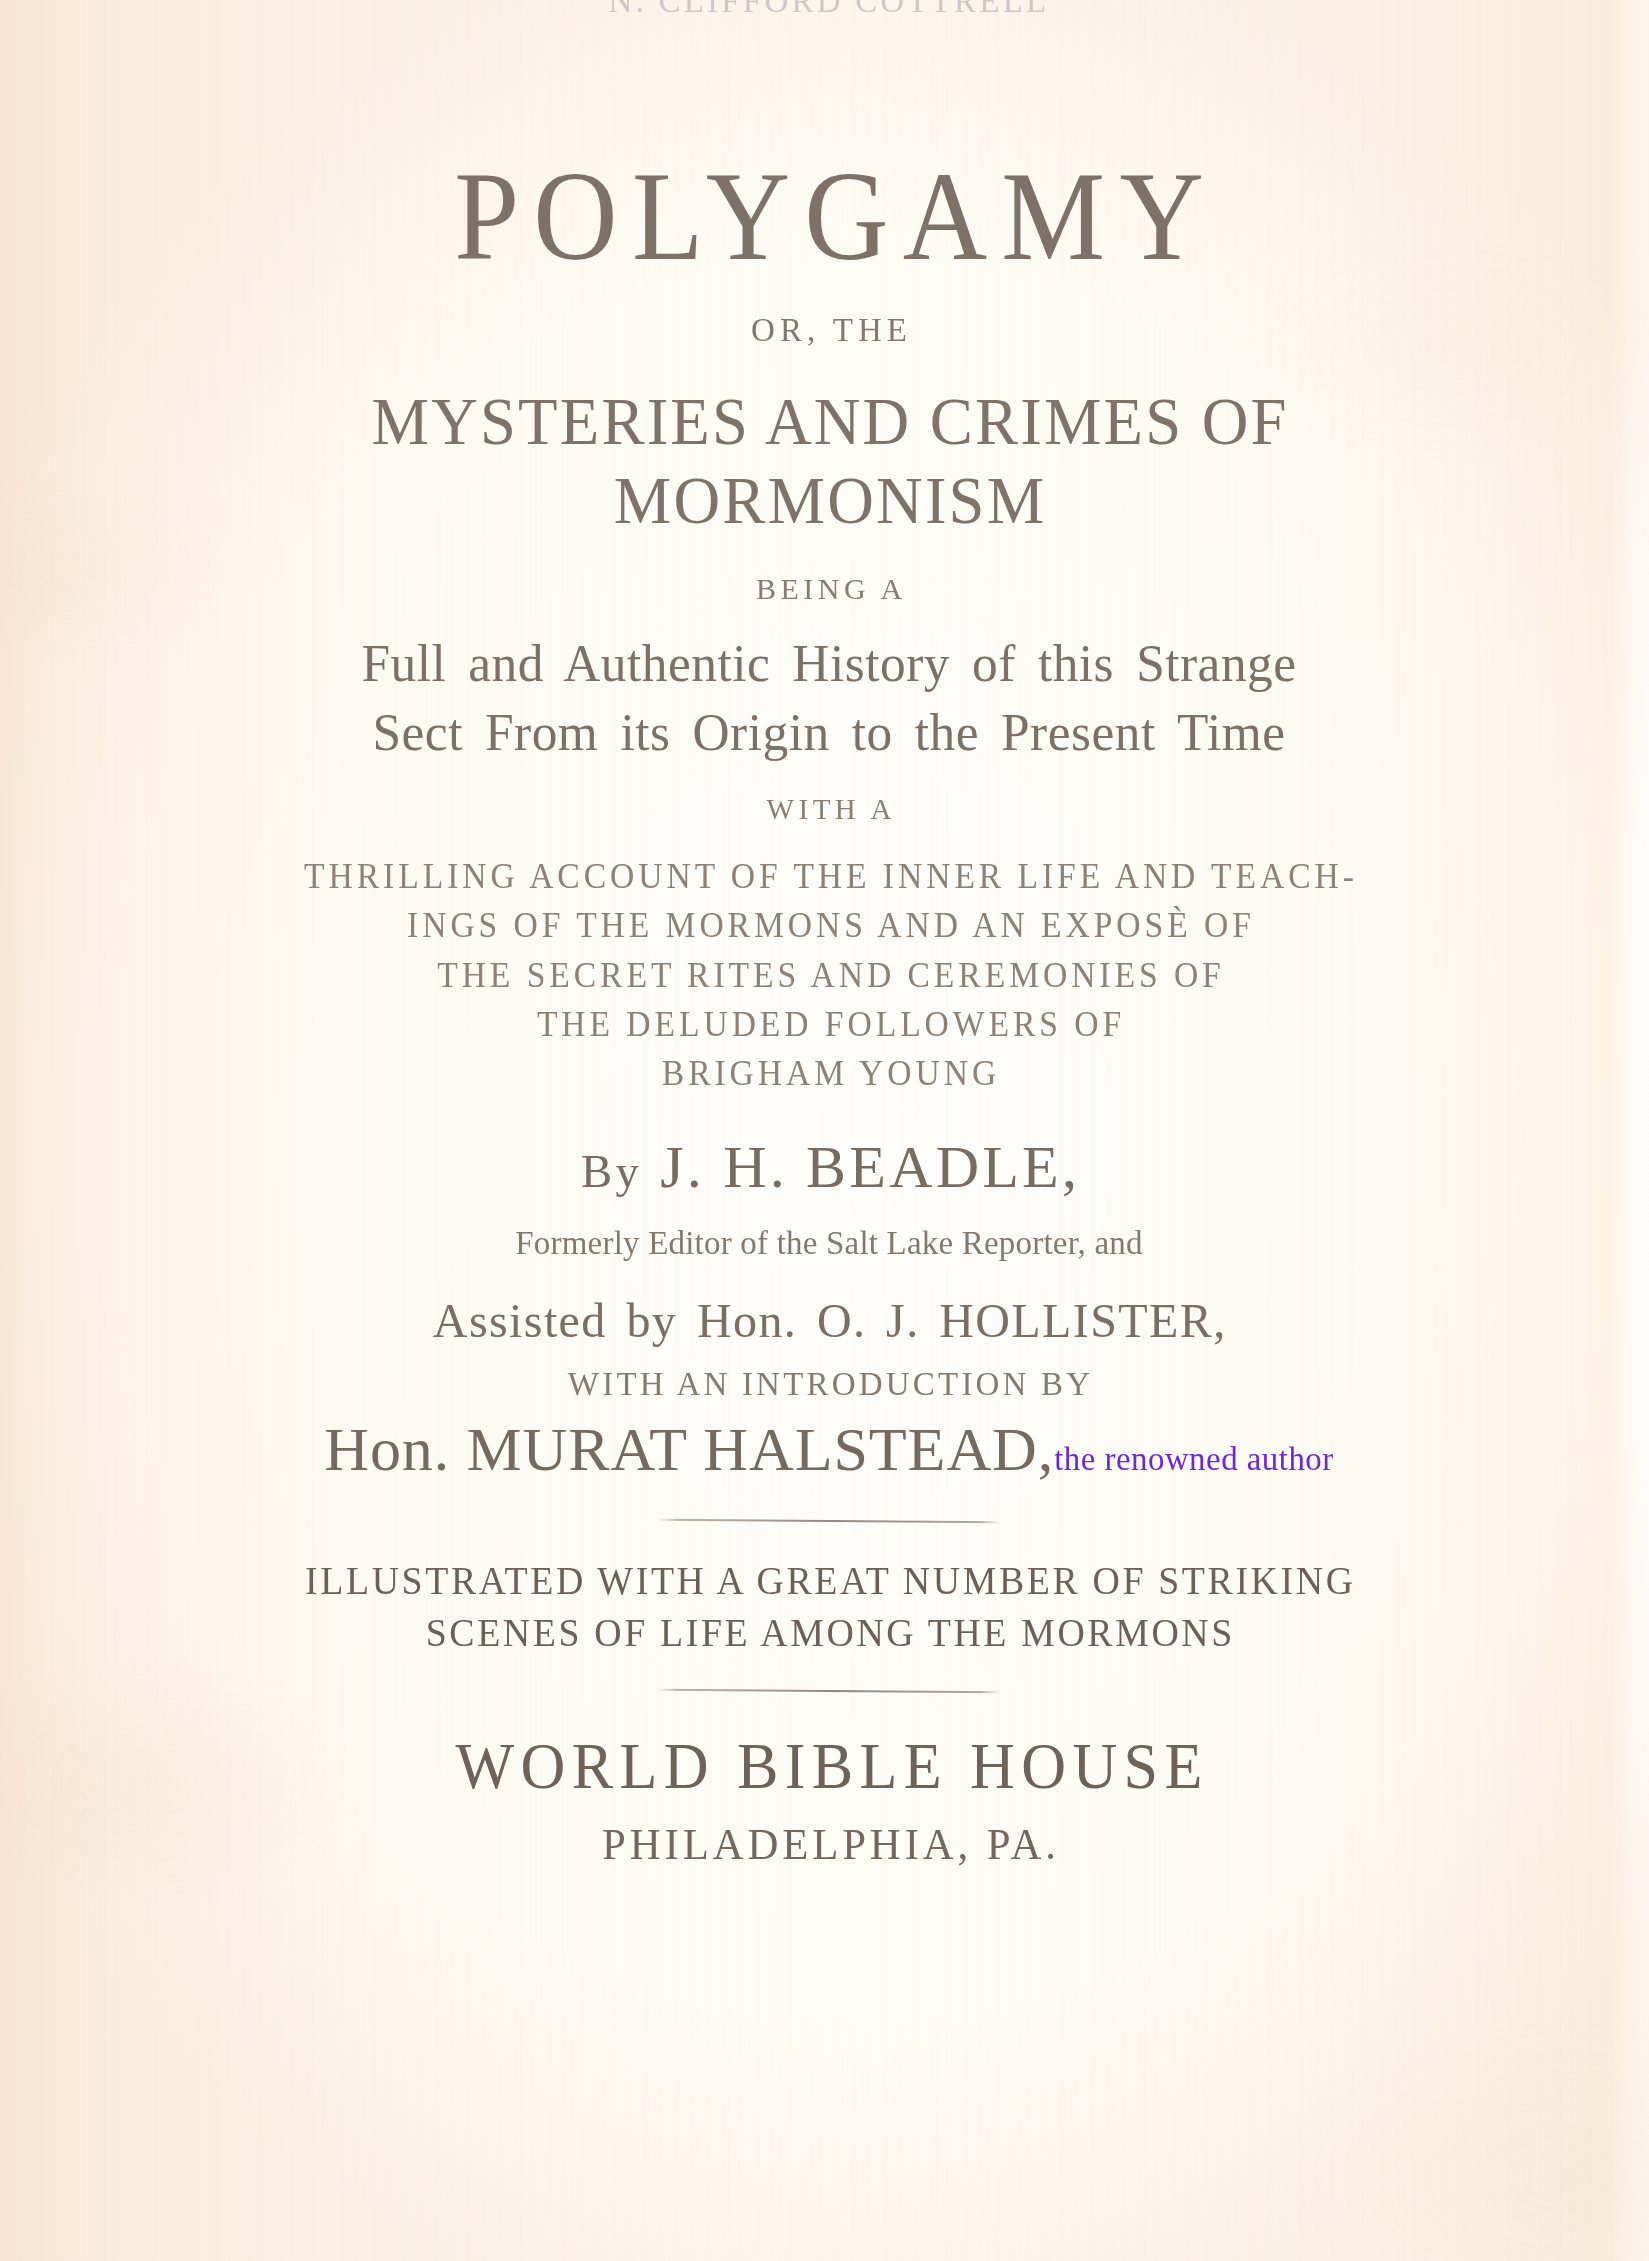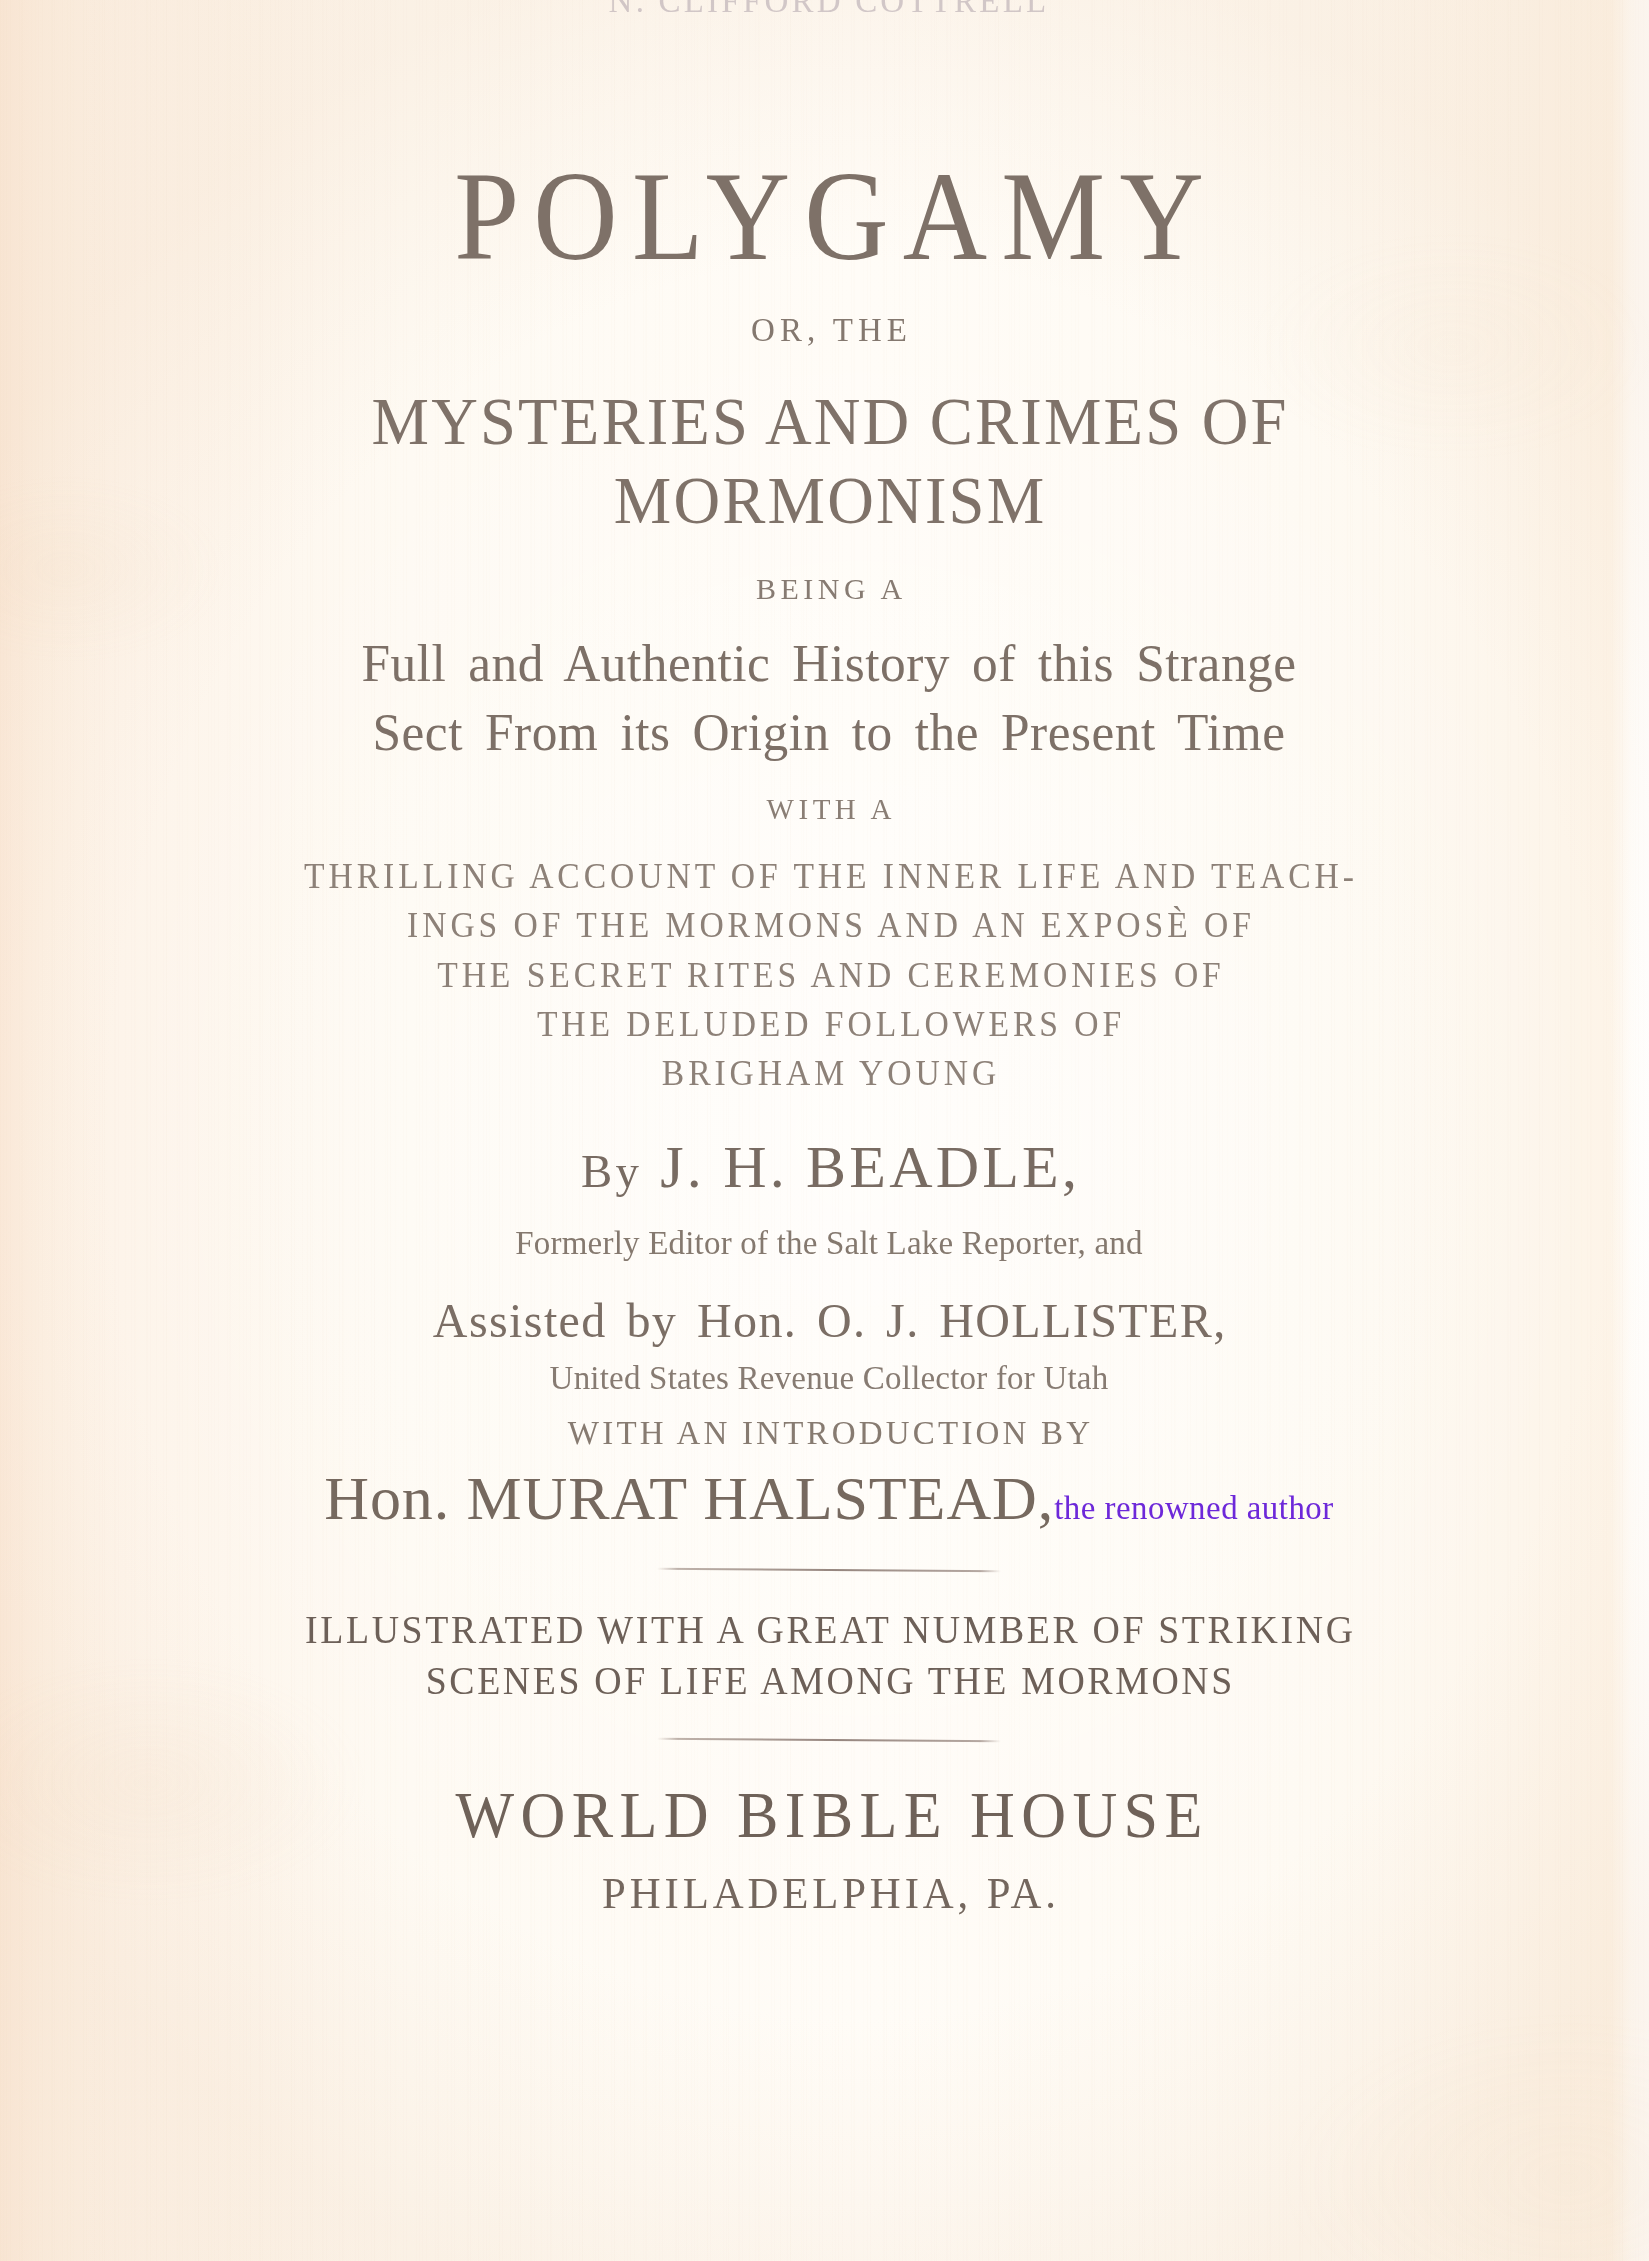--- a/index.html
+++ b/index.html
@@ -330,21 +330,20 @@
     <div class="line" id="byline">
       <span class="cap-small">By</span>
       <span>J. H. BEADLE,</span>
     </div>
 
     <div class="line credit" id="credit-1">Formerly Editor of the Salt Lake Reporter, and</div>
 
 
     <div class="line" id="assisted">Assisted by Hon. O. J. HOLLISTER,</div>
 
-    <div class="line" id="collector">United States Revenue Collector for Utah</div>
 
     <div class="line" id="intro-by">WITH AN INTRODUCTION BY</div>
 
     <div class="line" id="halstead">
       <span>Hon. MURAT HALSTEAD,</span><span class="tail">the renowned author</span>
     </div>
 
     <div class="rule" id="rule-1"></div>
 
     <div class="line illus" id="illus-1">ILLUSTRATED WITH A GREAT NUMBER OF STRIKING</div>

